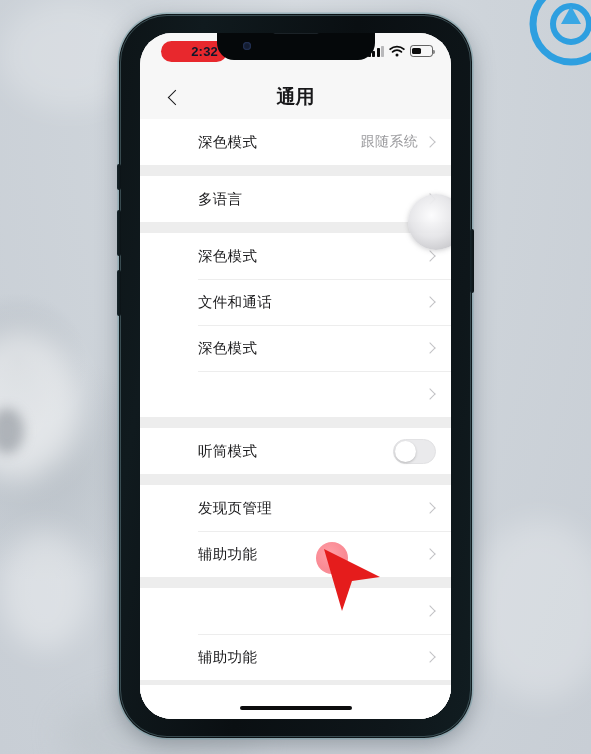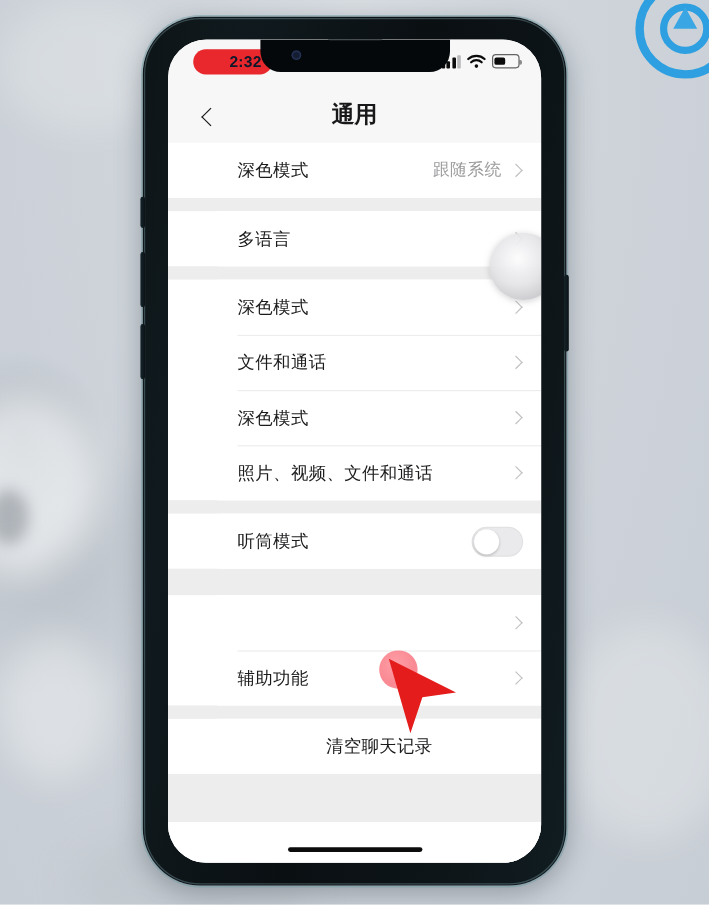--- a/index.html
+++ b/index.html
@@ -445,40 +445,51 @@
             <span class="row-label">文件和通话</span>
             <span class="row-spacer"></span>
             <span class="chev"></span>
           </div>
           <div class="row">
             <span class="row-label">深色模式</span>
             <span class="row-spacer"></span>
             <span class="chev"></span>
           </div>
           <div class="row">
-            <span class="row-label">照片、视频、文件和通话</span>
             <span class="row-spacer"></span>
             <span class="chev"></span>
           </div>
         </div>
 
         <div class="gap"></div>
 
         <div class="group">
           <div class="row">
             <span class="row-label">听筒模式</span>
             <span class="row-spacer"></span>
             <span class="switch">
               <span class="knob"></span>
             </span>
           </div>
         </div>
 
         <div class="gap"></div>
 
+        <div class="group">
+          <div class="row">
+            <span class="row-label">发现页管理</span>
+            <span class="row-spacer"></span>
+            <span class="chev"></span>
+          </div>
+          <div class="row">
+            <span class="row-label">辅助功能</span>
+            <span class="row-spacer"></span>
+            <span class="chev"></span>
+          </div>
+        </div>
 
         <div class="gap"></div>
 
         <div class="group">
           <div class="row">
             <span class="row-spacer"></span>
             <span class="chev"></span>
           </div>
           <div class="row">
             <span class="row-label">辅助功能</span>

